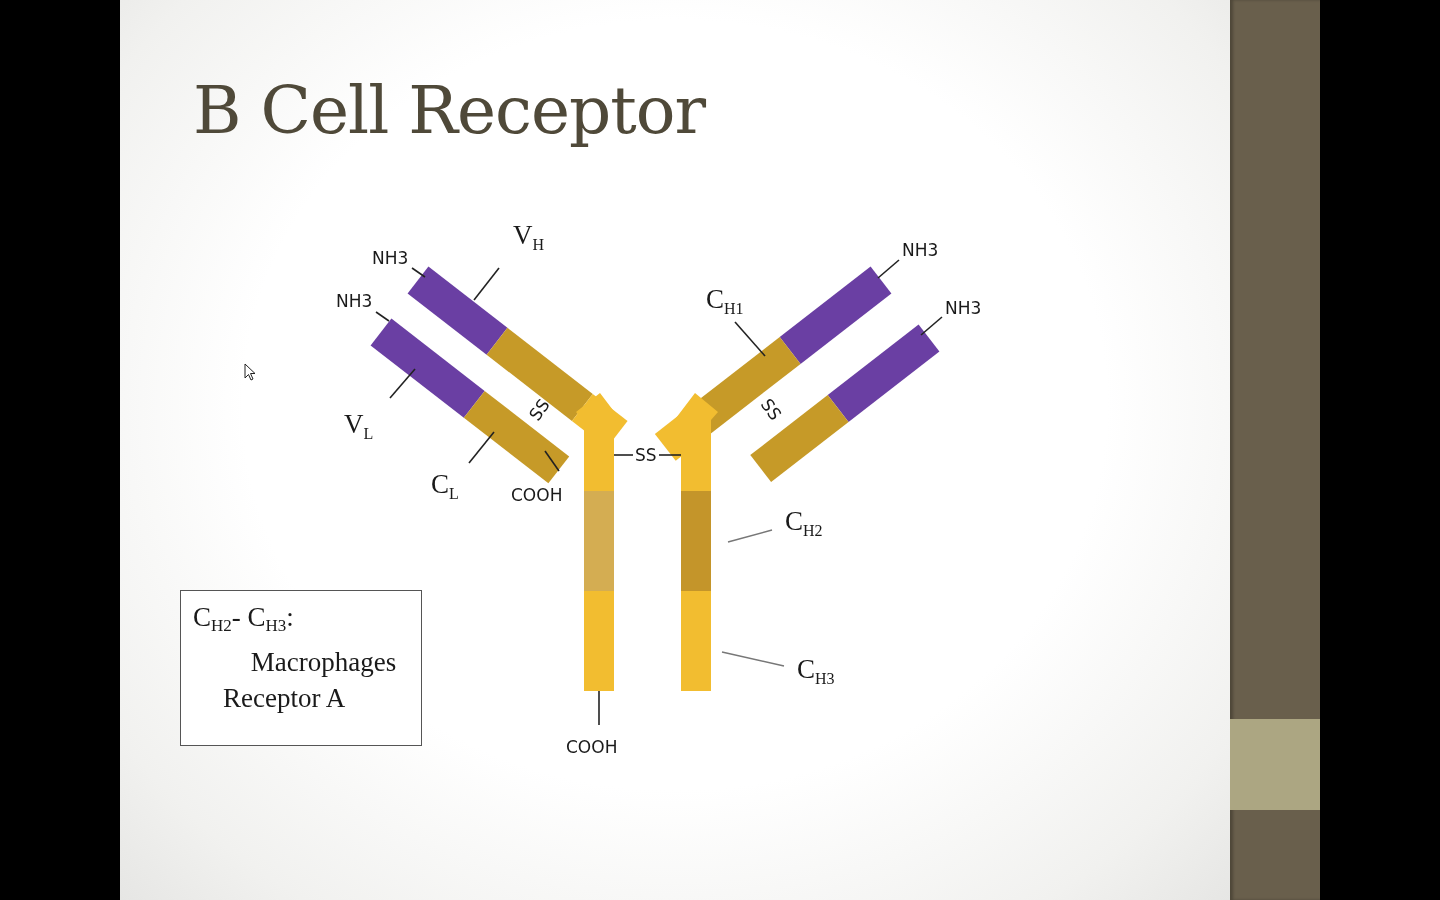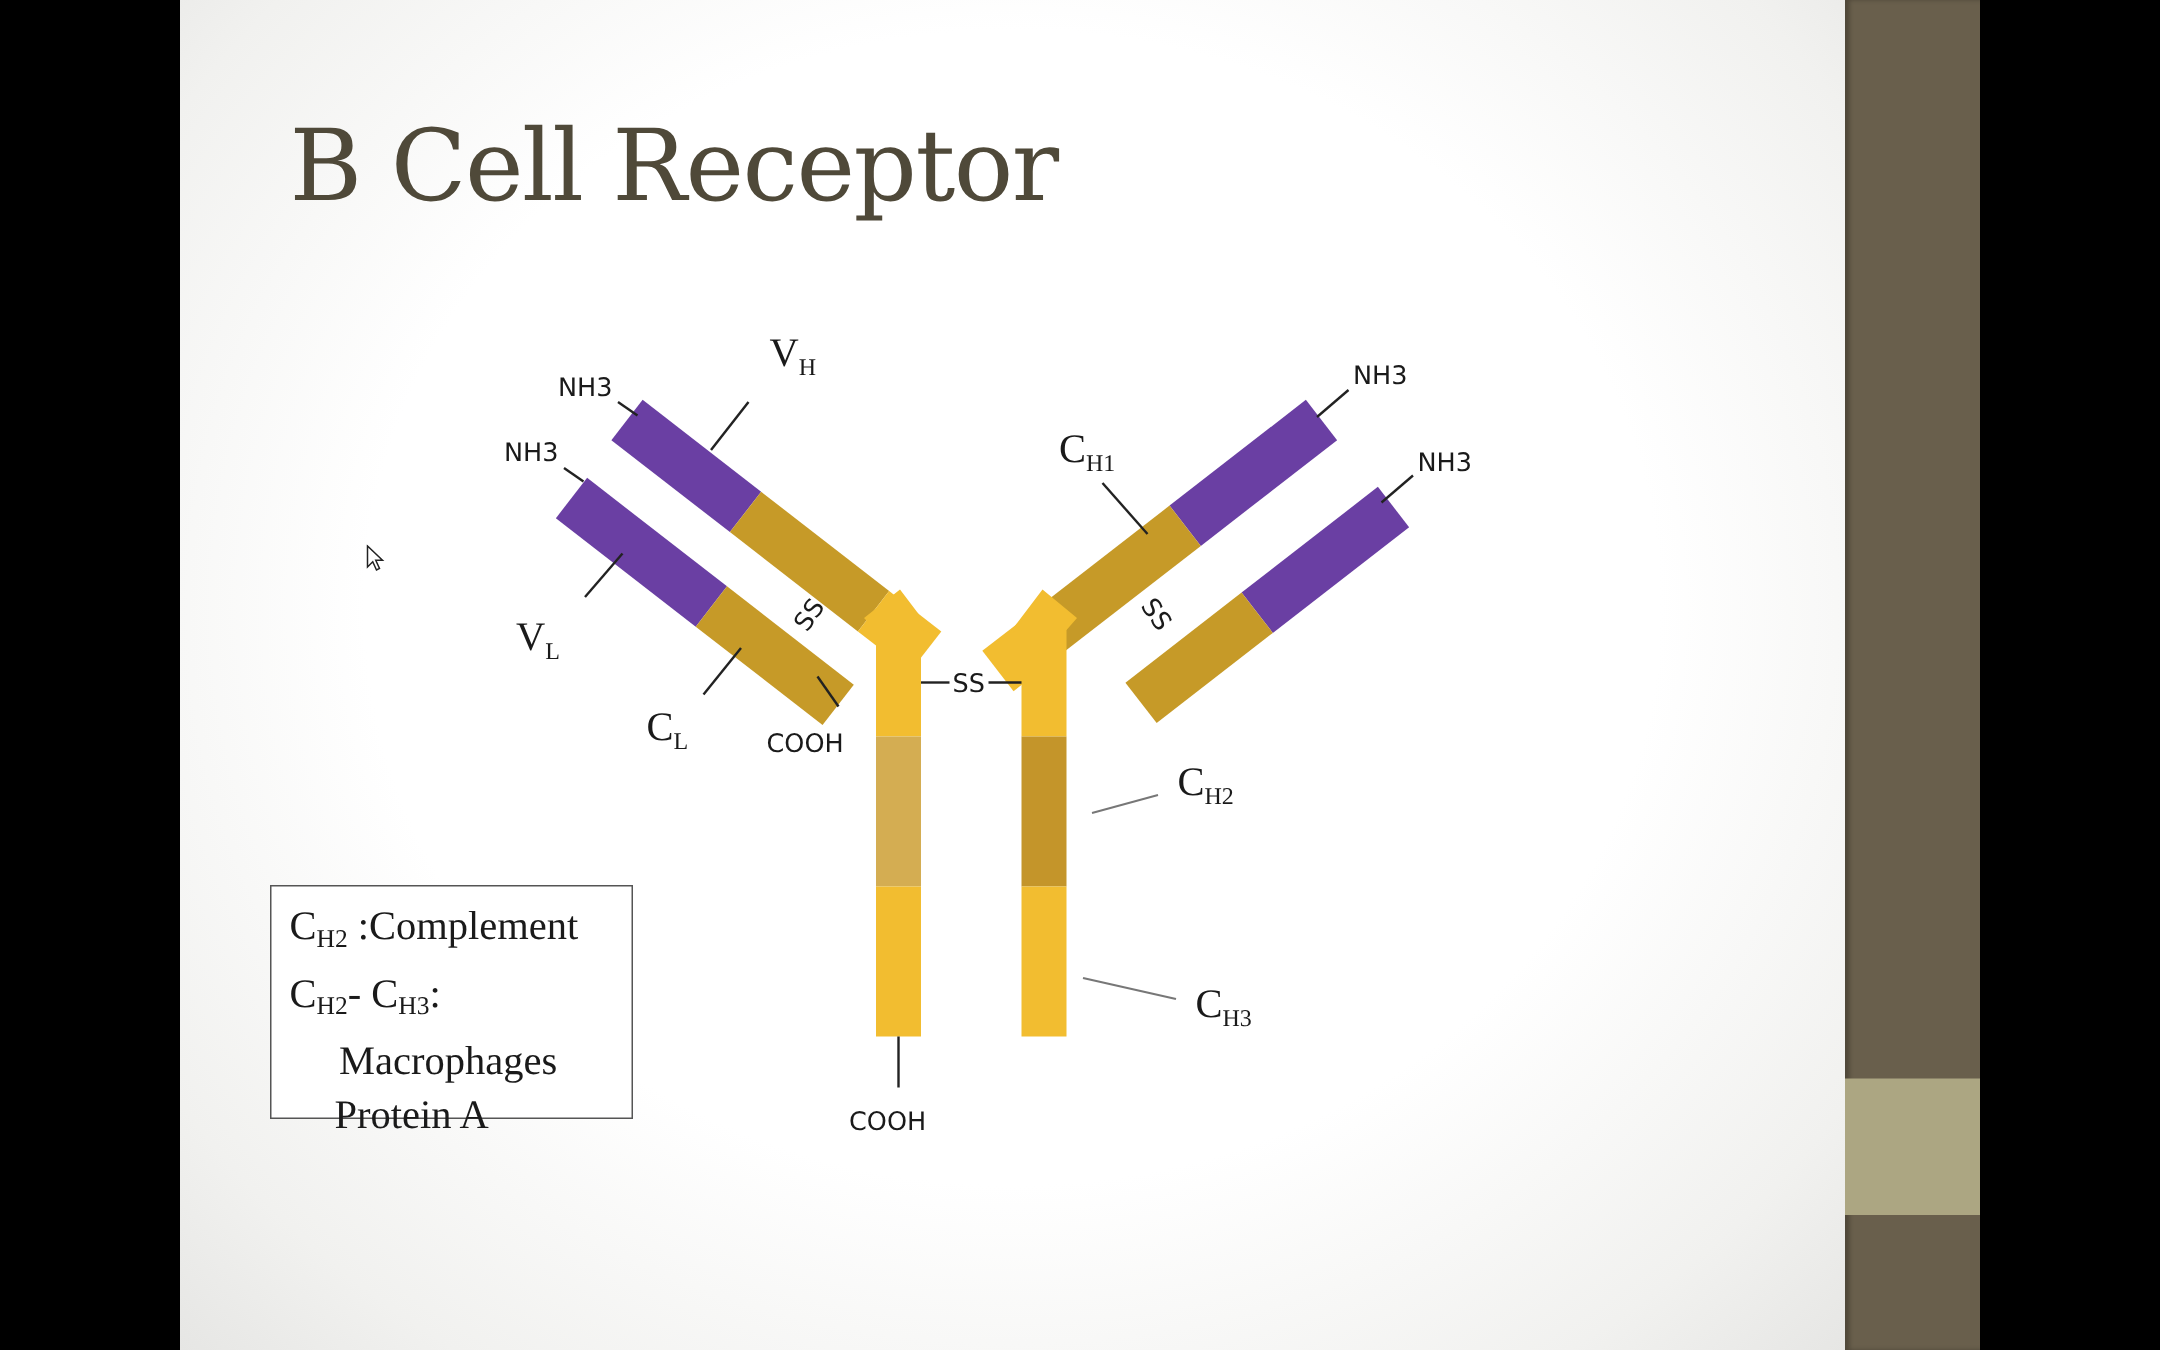--- a/index.html
+++ b/index.html
@@ -7,21 +7,21 @@
   #slide { position:absolute; left:120px; top:0; width:1110px; height:900px;
     background: radial-gradient(ellipse at 50% 45%, #ffffff 0%, #ffffff 55%, #f1f1ef 85%, #e6e6e4 100%); }
   #side-bar { position:absolute; left:1230px; top:0; width:90px; height:900px; background:#695f4c; box-shadow: inset 3px 0 3px rgba(0,0,0,0.25); }
   #side-accent { position:absolute; left:1230px; top:719px; width:90px; height:91px; background:#aca682; }
   #title { position:absolute; left:193px; top:72px; font-family:"DejaVu Serif", "Liberation Serif", serif; font-size:66px; color:#4f4939; letter-spacing:-1px;text-align:center; }
   svg#diagram { position:absolute; left:0; top:0; }
   .lbl { font-family:"DejaVu Sans", sans-serif; font-size:17px; fill:#1a1a1a; }
   .serif { font-family:"Liberation Serif", serif; fill:#1a1a1a; }
   #legend-box { position:absolute; left:180px; top:590px; width:242px; height:156px; border:1.5px solid #555; background:#fff; font-family:"Liberation Serif", serif; font-size:27px; color:#1a1a1a; line-height:36px; padding:8px 0 0 12px; box-sizing:border-box; }
   #legend-box sub { font-size:17px; vertical-align:-5px; }
-  .indent { padding-left:33px; }
+  .indent { padding-left:33px;text-align:center; }
   .indent2 { padding-left:30px; }
   #cursor { position:absolute; left:244px; top:363px; }
 </style>
 </head>
 <body>
 
 <div id="slide"></div>
 <div id="side-bar"></div>
 <div id="side-accent"></div>
 
@@ -92,21 +92,20 @@
 
   <text class="serif" x="513" y="244" font-size="27"><tspan>V</tspan><tspan font-size="16" dy="6">H</tspan></text>
   <text class="serif" x="344" y="433" font-size="27"><tspan>V</tspan><tspan font-size="16" dy="6">L</tspan></text>
   <text class="serif" x="431" y="493" font-size="27"><tspan>C</tspan><tspan font-size="16" dy="6">L</tspan></text>
   <text class="serif" x="706" y="308" font-size="27"><tspan>C</tspan><tspan font-size="16" dy="6">H1</tspan></text>
   <text class="serif" x="785" y="530" font-size="27"><tspan>C</tspan><tspan font-size="16" dy="6">H2</tspan></text>
   <text class="serif" x="797" y="678" font-size="27"><tspan>C</tspan><tspan font-size="16" dy="6">H3</tspan></text>
 </svg>
 
 <div id="legend-box">
-  <div><span>C</span><sub>H2</sub><span> :Complement</span></div>
   <div><span>C</span><sub>H2</sub><span>- </span><span>C</span><sub>H3</sub><span>:</span></div>
   <div class="indent">Macrophages</div>
-  <div class="indent2">Protein A</div>
+  <div class="indent2">Receptor A</div>
 </div>
 
 <svg id="cursor" width="14" height="20">
   <path d="M1,1 L1,15 L4.5,11.5 L7,17 L9,16 L6.5,10.5 L11,10.5 Z" fill="#fff" stroke="#222" stroke-width="1"></path>
 </svg>
 
 </body></html>

